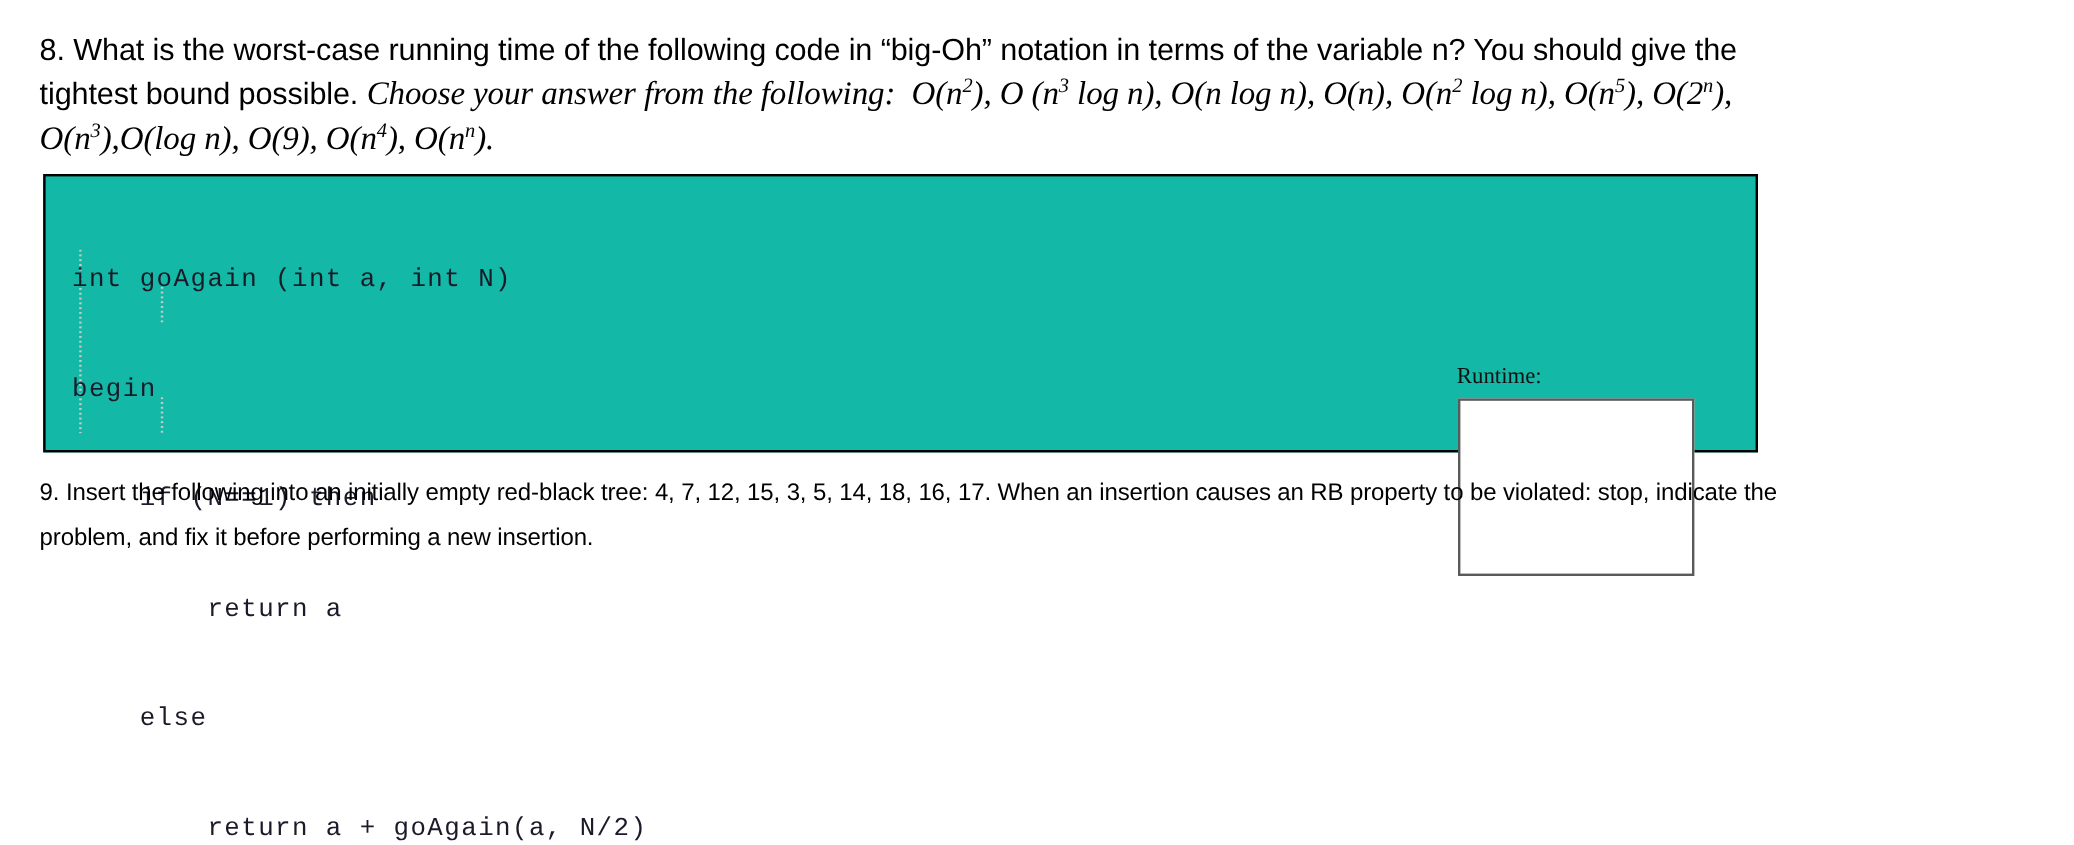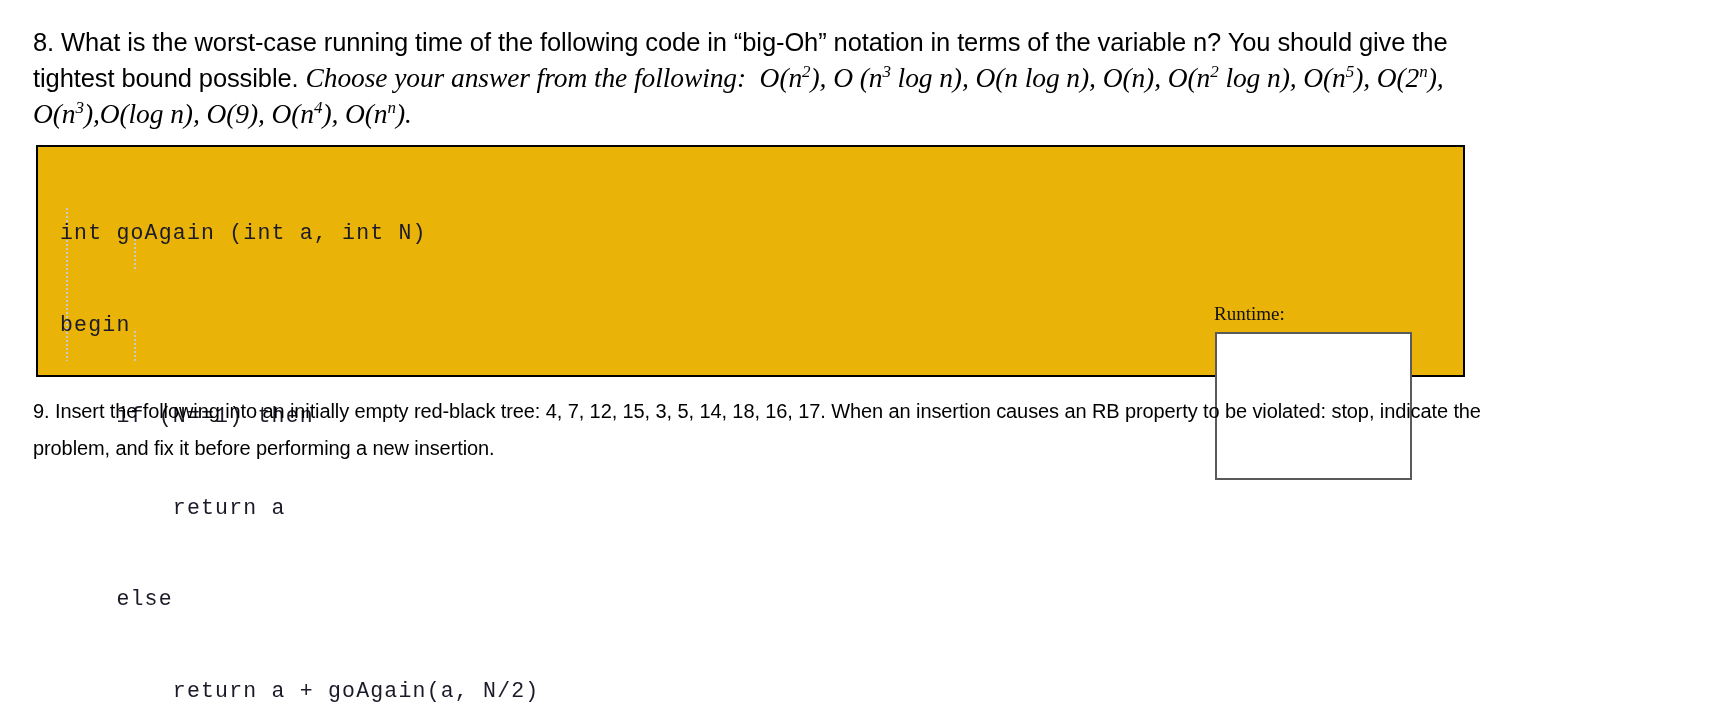--- a/index.html
+++ b/index.html
@@ -50,21 +50,21 @@
 
   
   .code-region {
     position: absolute;
     left: 36px;
     top: 145px;
     width: 1429px;
     height: 232px;
     border: 2px solid #000000;
     box-sizing: border-box;
-    background: #eab308;
+    background: #14b8a6;
   }
 
   .code-block {
     position: absolute;
     left: 22px;
     top: 10px;
     font-family: "Liberation Mono", "DejaVu Sans Mono", monospace;
     font-size: 21.5px;
     line-height: 30.5px;
     letter-spacing: 1.2px;

